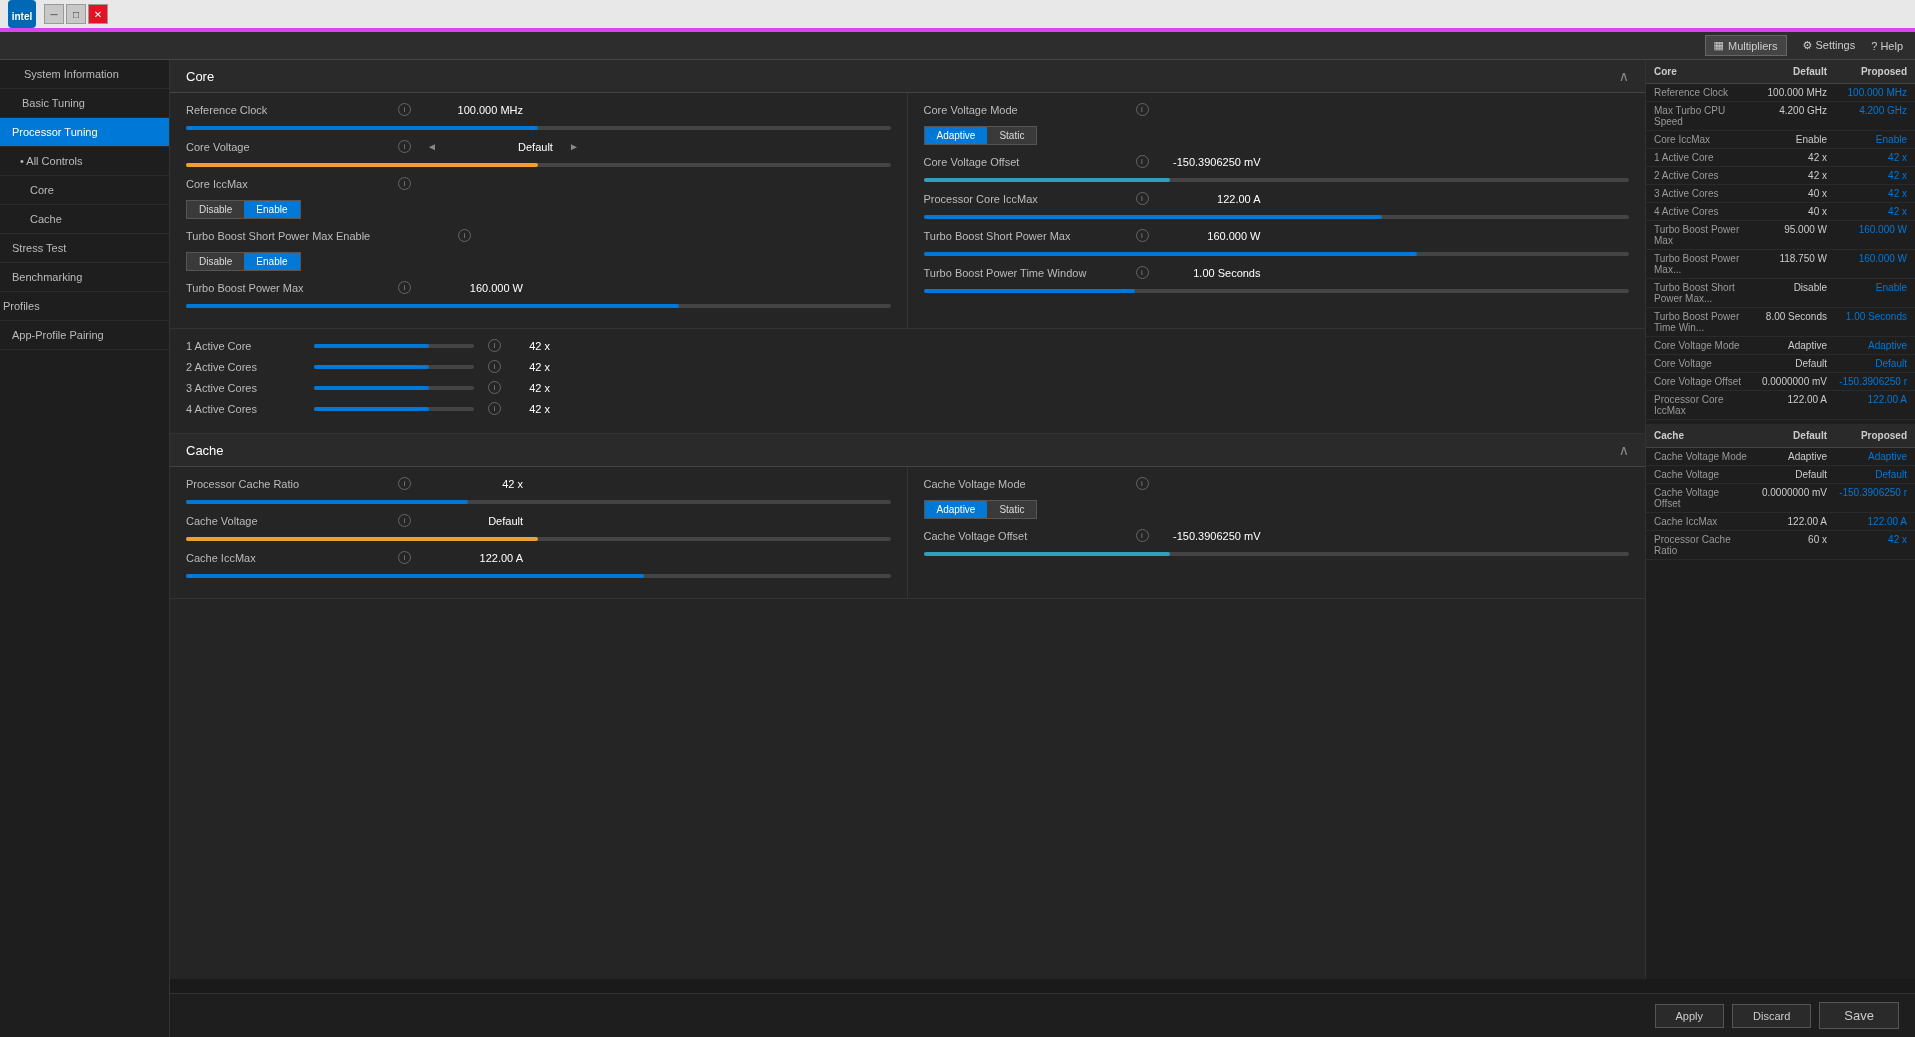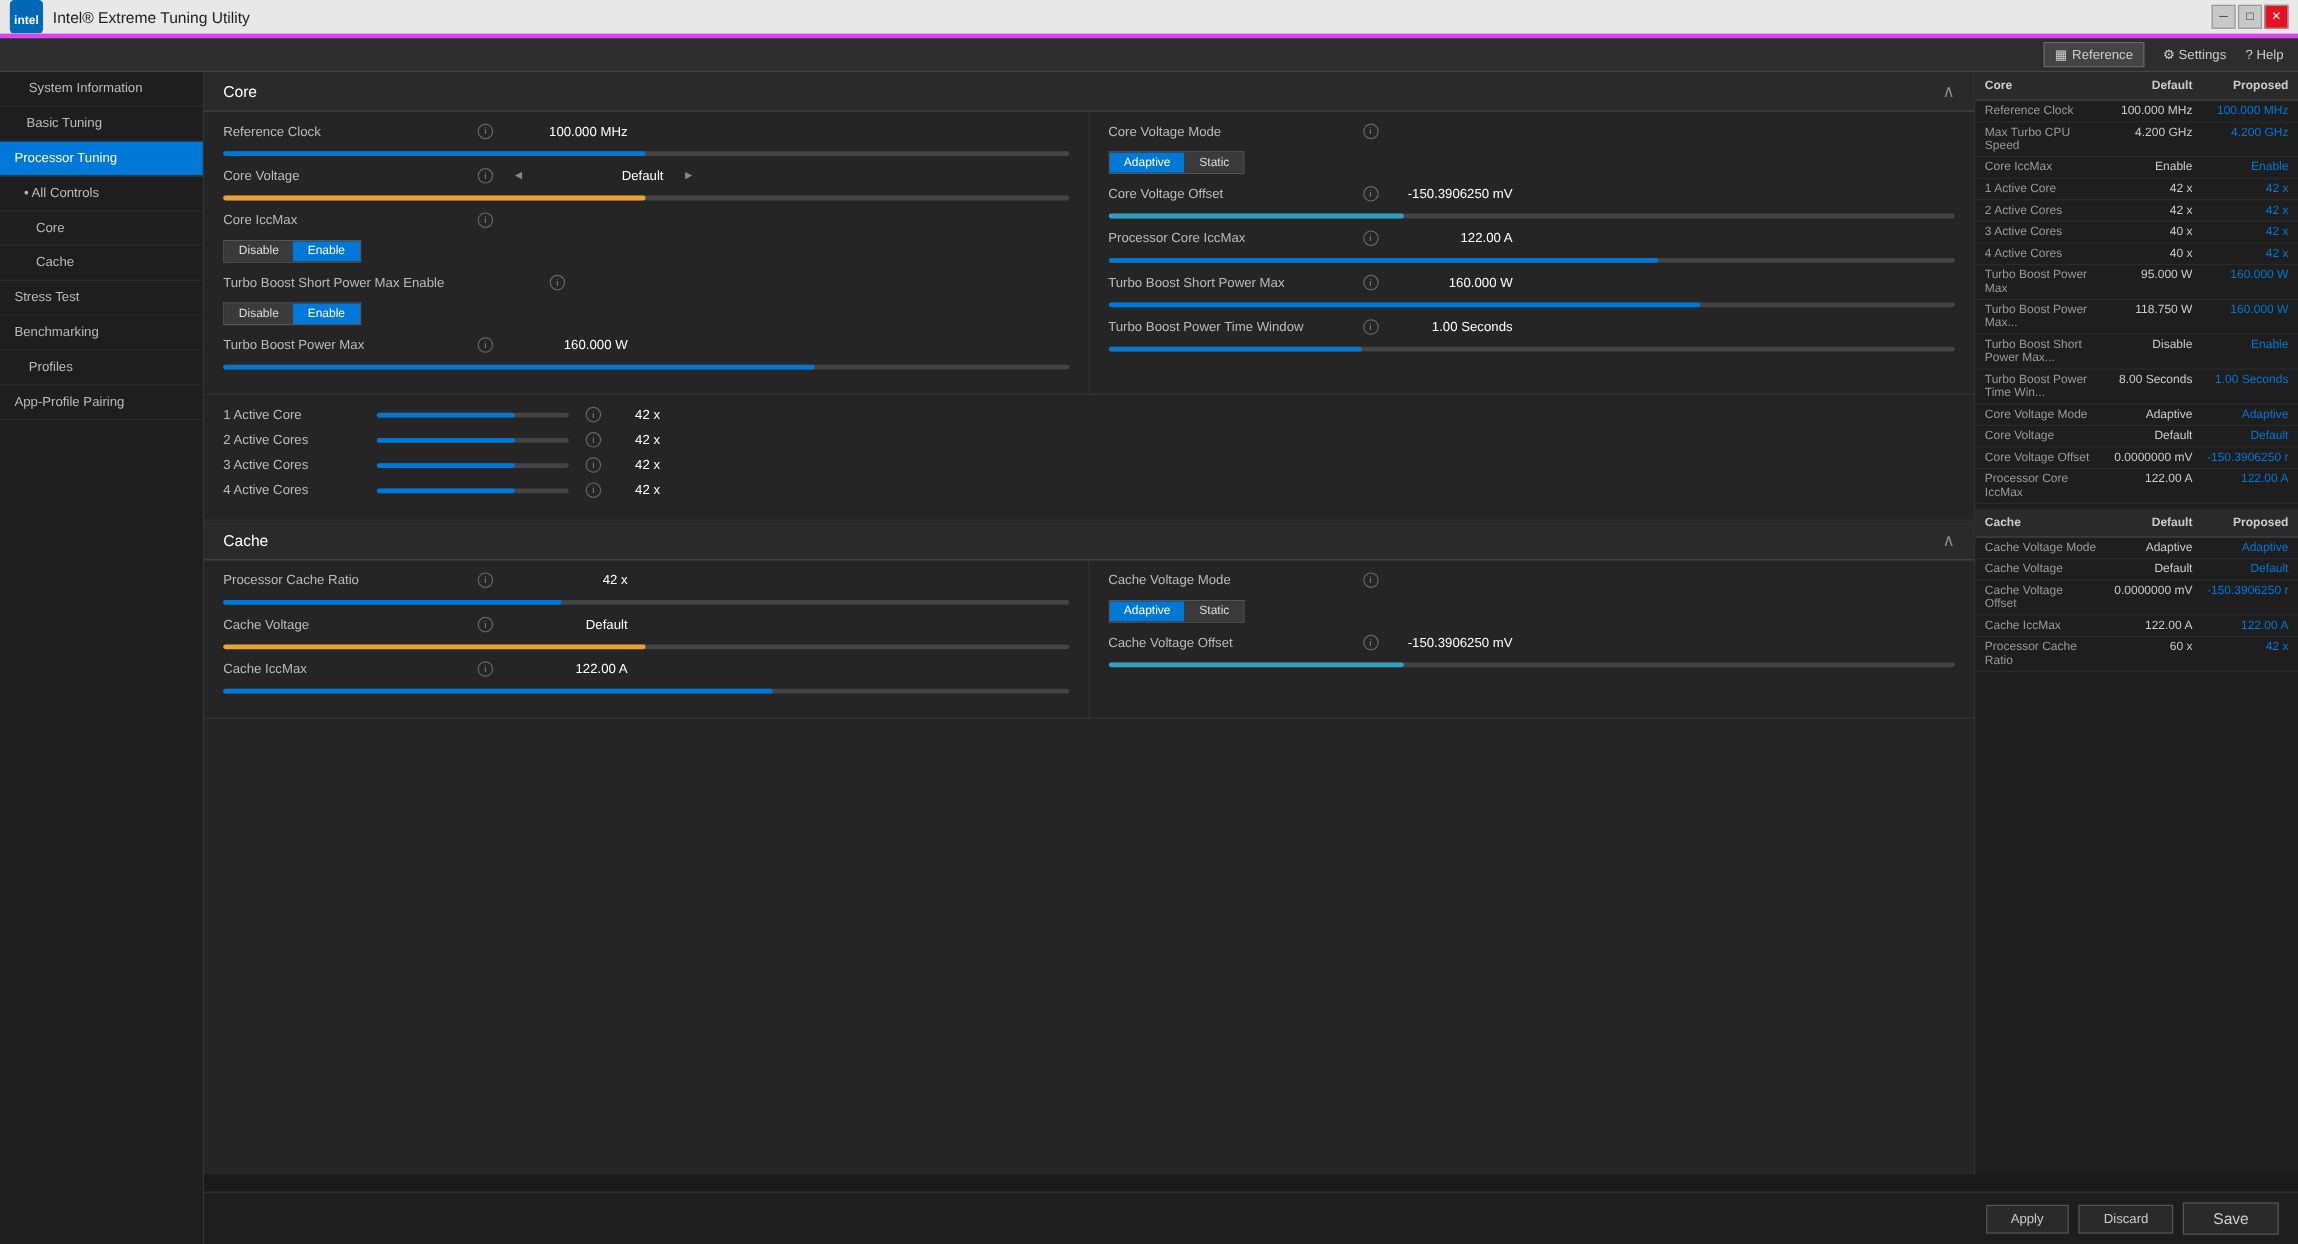--- a/index.html
+++ b/index.html
@@ -80,32 +80,31 @@
 </head>
 <body>
 
 <div class="title-bar">
   <div class="title-bar-logo">
     <svg viewBox="0 0 28 28" width="28" height="28">
       <rect width="28" height="28" rx="4" fill="#0068b5"></rect>
       <text x="14" y="20" text-anchor="middle" fill="white" font-size="10" font-weight="bold">intel</text>
     </svg>
   </div>
-  <span class="title-bar-title">Intel® Extreme Tuning Utility</span>
   <div class="title-bar-controls">
     <div class="title-bar-btn">─</div>
     <div class="title-bar-btn">□</div>
     <div class="title-bar-btn close">✕</div>
   </div>
 </div>
 
 <div class="top-menu">
   <div class="top-menu-item monitoring-btn">
     <span>▦</span>
-    <span>Reference</span>
+    <span>Multipliers</span>
   </div>
   <div class="top-menu-item">
     <span>⚙ Settings</span>
   </div>
   <div class="top-menu-item">
     <span>? Help</span>
   </div>
 </div>
 
 <div class="app-layout">
@@ -128,21 +127,21 @@
     </div>
     <div class="sidebar-item sub2">
       <span>Cache</span>
     </div>
     <div class="sidebar-item" style="padding-left:12px">
       <span>Stress Test</span>
     </div>
     <div class="sidebar-item" style="padding-left:12px">
       <span>Benchmarking</span>
     </div>
-    <div class="sidebar-item" style="padding-left:24px">
+    <div class="sidebar-item" style="padding-left:3px">
       <span>Profiles</span>
     </div>
     <div class="sidebar-item" style="padding-left:12px">
       <span>App-Profile Pairing</span>
     </div>
   </div>
 
   <div style="flex:1; display:flex; flex-direction:column; overflow:hidden;">
     <div style="flex:1; display:flex; overflow:hidden;">
 

